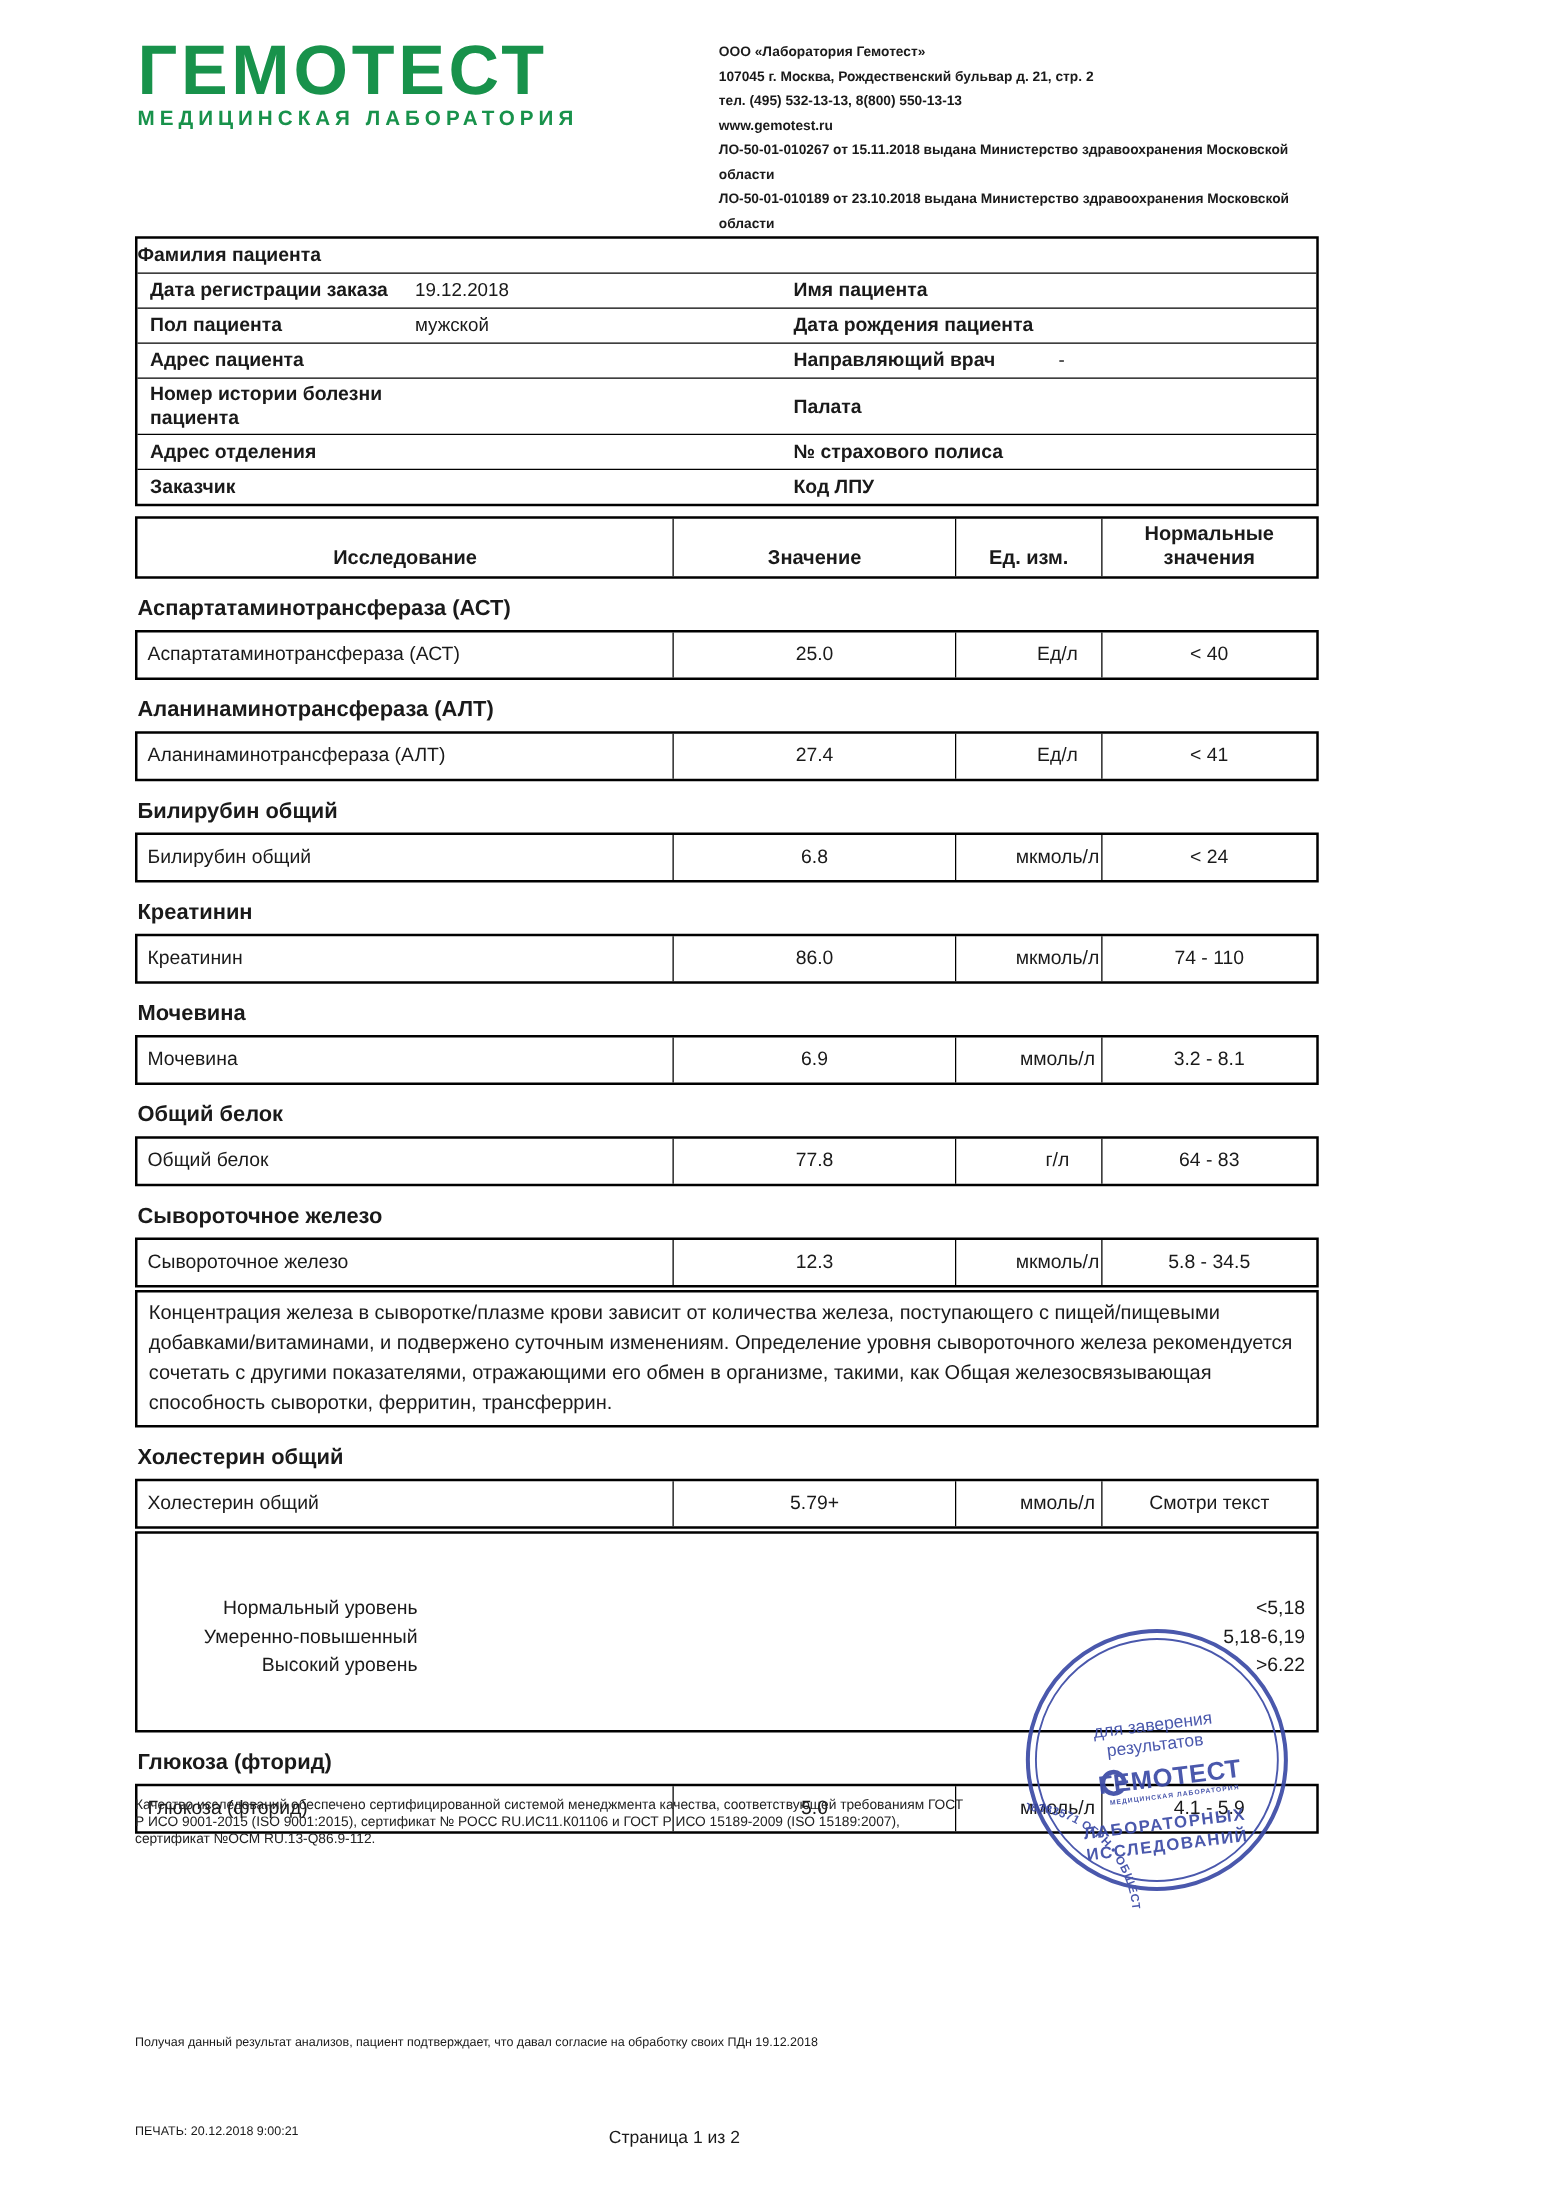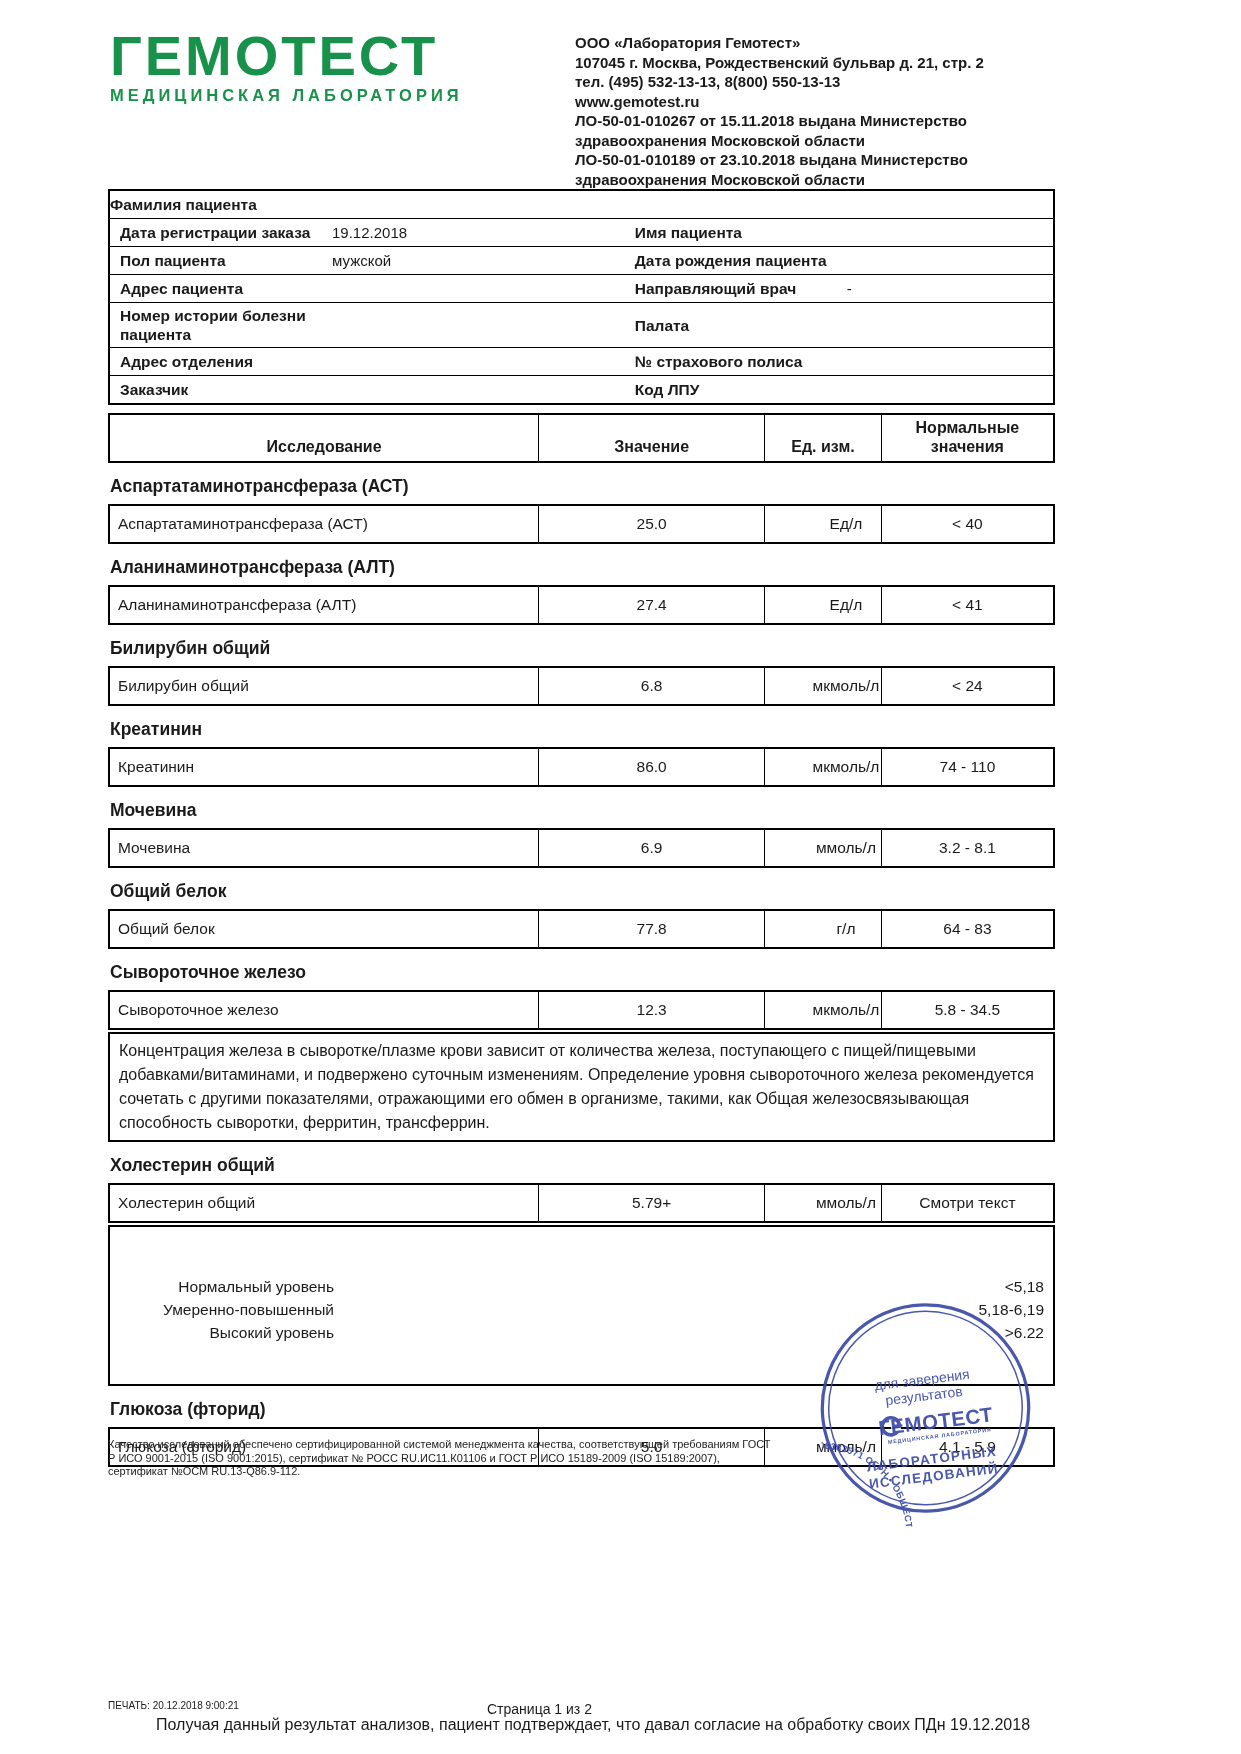--- a/index.html
+++ b/index.html
@@ -2,21 +2,21 @@
 <html><head>
 <meta charset="utf-8">
 <style>
   html,body{margin:0;padding:0;background:#fff;}
   body{width:1241px;height:1754px;position:relative;font-family:"Liberation Sans",sans-serif;color:#1a1a1a;overflow:hidden;}
 
   
   .logo{position:absolute;left:110px;top:30px;width:400px;}
   .logo-title{font-weight:bold;font-size:56px;letter-spacing:3px;line-height:52px;color:#18924b;font-stretch:condensed;}
   .logo-sub{font-weight:bold;font-size:16.5px;letter-spacing:4px;color:#18924b;margin-top:4px;}
-  .lab-info{position:absolute;left:575px;top:33px;width:487px;font-size:15px;font-weight:bold;line-height:19.5px;}
+  .lab-info{position:absolute;left:575px;top:33px;width:487px;font-size:11px;font-weight:bold;line-height:19.5px;}
   .lab-info div{margin:0;}
   .lab-license{margin-top:0;}
 
   
   .patient-table{position:absolute;left:108px;top:189px;width:947px;border:2px solid #000;box-sizing:border-box;}
   .p-row{display:flex;border-top:1.5px solid #000;min-height:27px;align-items:center;}
   .p-row:first-child{border-top:none;}
   .p-cell{display:flex;align-items:center;box-sizing:border-box;}
   .p-cell.left{width:527px;padding:3px 4px 3px 10px;}
   .p-cell.right{width:420px;padding:3px 4px 3px 0;}
@@ -40,21 +40,21 @@
   .c-unit{width:117px;border-left:1.5px solid #000;justify-content:center;padding-left:46px;}
   .c-normal{width:173px;border-left:1.5px solid #000;justify-content:center;}
   .note-box{border:2px solid #000;box-sizing:border-box;margin-top:2px;padding:5px 9px;font-size:16px;line-height:24px;}
   .levels-box{border:2px solid #000;box-sizing:border-box;margin-top:2px;padding:48px 9px 40px 9px;font-size:15.5px;line-height:23px;text-align:right;}
   .level-line{display:flex;}
   .level-label{flex:0 0 215px;}
   .level-value{flex:1;}
 
   
   .cert-text{position:absolute;left:108px;top:1438px;width:665px;font-size:11px;line-height:13.5px;color:#222;}
-  .consent{position:absolute;left:108px;top:1716px;font-size:16px;margin-left:48px;}
+  .consent{position:absolute;left:108px;top:1629px;font-size:10px;}
   .print-line{position:absolute;left:108px;top:1700px;font-size:10px;}
   .page-num{position:absolute;left:487px;top:1701px;font-size:14px;text-align:center;}
 
   .stamp{position:absolute;left:818px;top:1292px;width:215px;height:232px;transform:rotate(-7deg);opacity:.92;}
 </style>
 </head>
 <body>
 
 <div class="logo">
   <div class="logo-title">ГЕМОТЕСТ</div>

